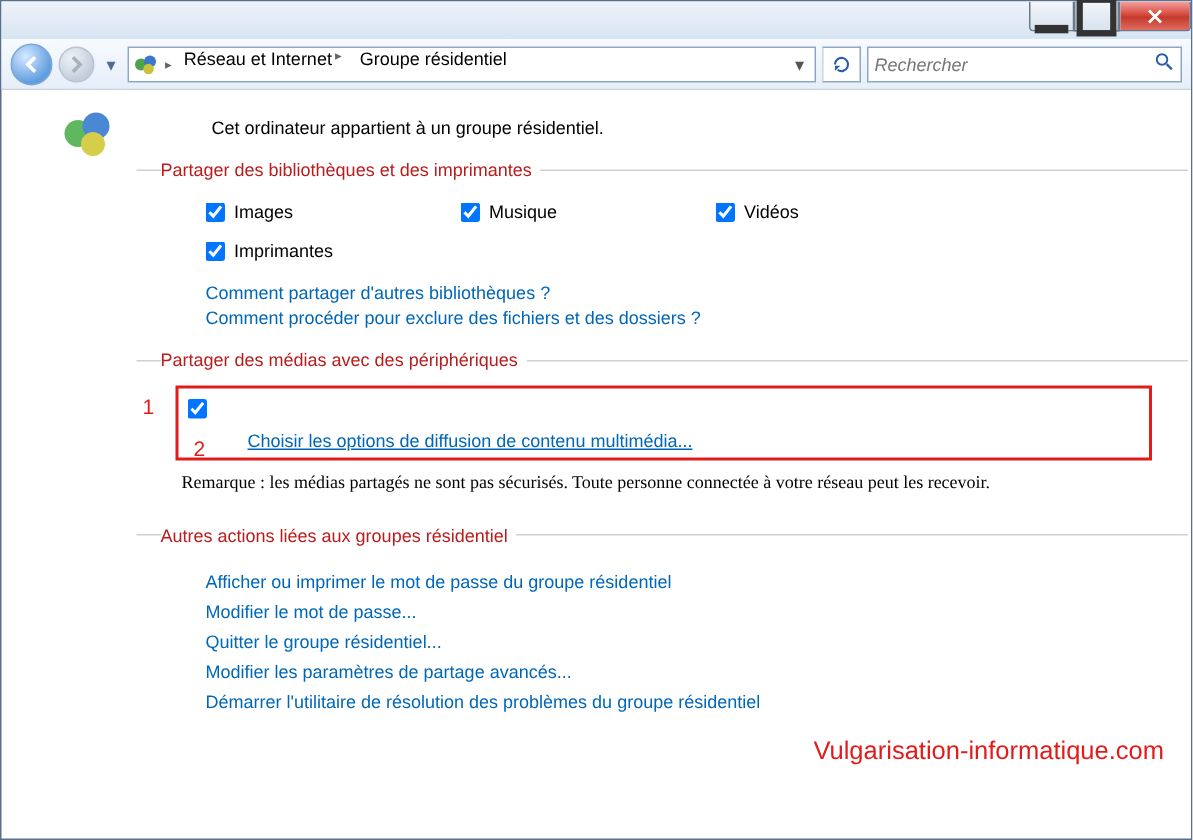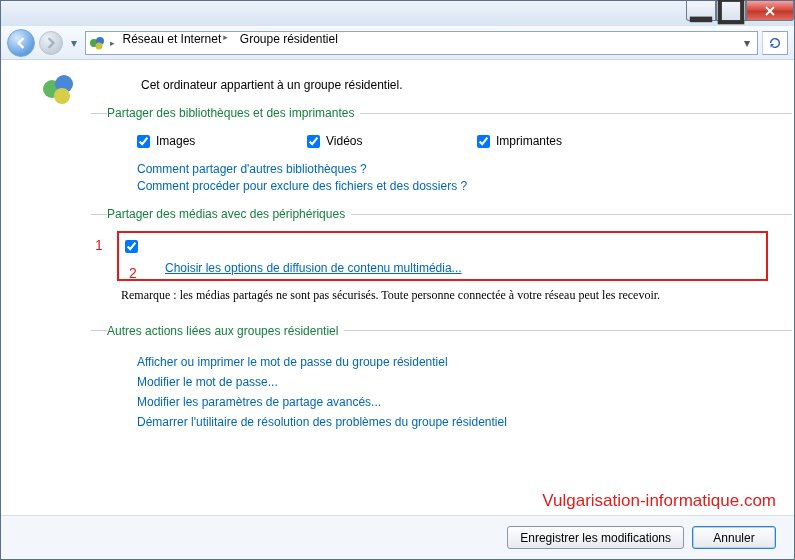--- a/index.html
+++ b/index.html
@@ -27,21 +27,21 @@
   .refresh svg { width: 14px; height: 14px; }
   .search { width: 210px; height: 24px; border: 1px solid #8fa6c4; display: flex; align-items: center; padding: 0 4px; background: #fff; }
   .search input { border: none; outline: none; flex: 1; font-style: italic; color: #888; font-size: 12px; background: transparent; }
   .search-icon { color: #2a5da8; cursor: pointer; }
   .search-icon svg { width: 14px; height: 14px; }
   .content { flex: 1; padding: 10px 2px 10px 90px; overflow: auto; position: relative; }
   .hg-icon { position: absolute; left: 40px; top: 12px; width: 34px; height: 34px; }
   .hg-icon svg { width: 34px; height: 34px; }
   .intro { padding: 8px 0 14px 50px; }
   fieldset { border: none; border-top: 1px solid #d0d0d0; padding: 10px 0 8px 16px; margin-bottom: 6px; }
-  legend { padding: 0 6px 0 0; font-size: 12px; color: #15803d; }
+  legend { padding: 0 6px 0 0; font-size: 12px; color: #b91c1c; }
   .lib-grid { display: grid; grid-template-columns: 170px 170px 170px; row-gap: 12px; padding: 4px 0 10px 30px; }
   .chk-item { display: flex; align-items: center; gap: 6px; }
   .chk-item input { width: 13px; height: 13px; cursor: pointer; }
   .links-block { padding: 4px 0 0 30px; }
   .link { color: #0067b8; cursor: pointer; display: inline; }
   .link.underlined { text-decoration: underline; }
   .media-row { display: flex; align-items: flex-start; gap: 6px; padding: 2px 0 6px 30px; position: relative; }
   .media-row input { margin-top: 1px; width: 13px; height: 13px; cursor: pointer; }
   .media-label { flex: 1; line-height: 1.35; padding-right: 20px; }
   .highlight-box { border: 2px solid #e21b1b; position: relative; padding: 4px 2px; margin-left: 10px; margin-right: 24px; }
@@ -115,20 +115,29 @@
       <span class="addr-drop">▾</span>
     </div>
 
     <div class="refresh">
       <svg viewBox="0 0 16 16">
           <path d="M3 8a5 5 0 1 1 2 4" fill="none" stroke="#2a5da8" stroke-width="1.6"></path>
           <path d="M3 13 L3 9 L7 9 Z" fill="#2a5da8"></path>
         </svg>
     </div>
 
+    <div class="search">
+      <input type="text" placeholder="Rechercher" style="">
+      <span class="search-icon">
+        <svg viewBox="0 0 16 16">
+            <circle cx="6.5" cy="6.5" r="4" fill="none" stroke="#2a5da8" stroke-width="1.5"></circle>
+            <line x1="10" y1="10" x2="14" y2="14" stroke="#2a5da8" stroke-width="1.8"></line>
+          </svg>
+      </span>
+    </div>
   </div>
 
   <div class="content">
     <div class="hg-icon">
       <svg viewBox="0 0 34 34">
         <circle cx="11" cy="17" r="9" fill="#5fb75f"></circle>
         <circle cx="23" cy="12" r="9" fill="#4a88d6"></circle>
         <circle cx="21" cy="24" r="8" fill="#d6cd4a"></circle>
       </svg>
     </div>
@@ -136,20 +145,24 @@
 
     <fieldset>
       <legend>Partager des bibliothèques et des imprimantes</legend>
       <div class="lib-grid">
         <label class="chk-item">
           <input type="checkbox" checked="" style="">
           <span>Images</span>
         </label>
         <label class="chk-item">
           <input type="checkbox" checked="" style="">
+          <span>Musique</span>
+        </label>
+        <label class="chk-item">
+          <input type="checkbox" checked="" style="">
           <span>Vidéos</span>
         </label>
         <label class="chk-item">
           <input type="checkbox" checked="" style="">
           <span>Imprimantes</span>
         </label>
       </div>
       <div class="links-block">
         <div><span class="link">Comment partager d'autres bibliothèques ?</span></div>
         <div style="margin-top:3px"><span class="link">Comment procéder pour exclure des fichiers et des dossiers ?</span></div>
@@ -169,26 +182,23 @@
         </div>
       </div>
       <div class="note">Remarque : les médias partagés ne sont pas sécurisés. Toute personne connectée à votre réseau peut les recevoir.</div>
     </fieldset>
 
     <fieldset>
       <legend>Autres actions liées aux groupes résidentiel</legend>
       <div class="action-links">
         <span class="link">Afficher ou imprimer le mot de passe du groupe résidentiel</span>
         <span class="link">Modifier le mot de passe...</span>
+        <span class="link">Quitter le groupe résidentiel...</span>
         <span class="link">Modifier les paramètres de partage avancés...</span>
         <span class="link">Démarrer l'utilitaire de résolution des problèmes du groupe résidentiel</span>
       </div>
     </fieldset>
   </div>
 
   <div class="watermark">Vulgarisation-informatique.com</div>
 
-  <div class="footer">
-    <button class="btn">Enregistrer les modifications</button>
-    <button class="btn default">Annuler</button>
-  </div>
 
 </div>
 
 </body></html>

